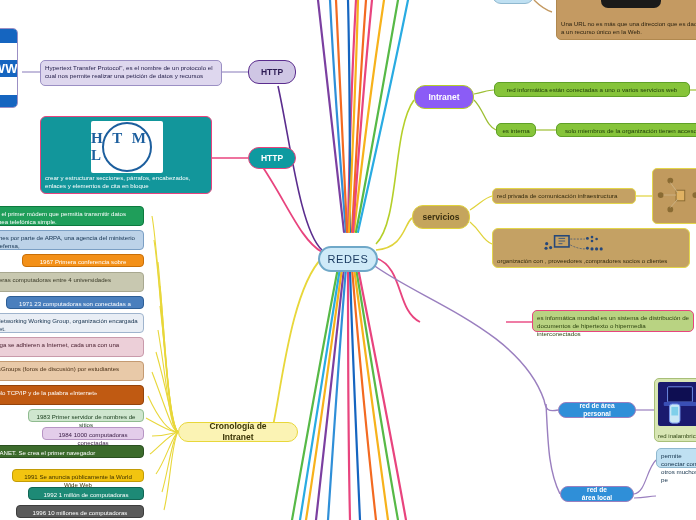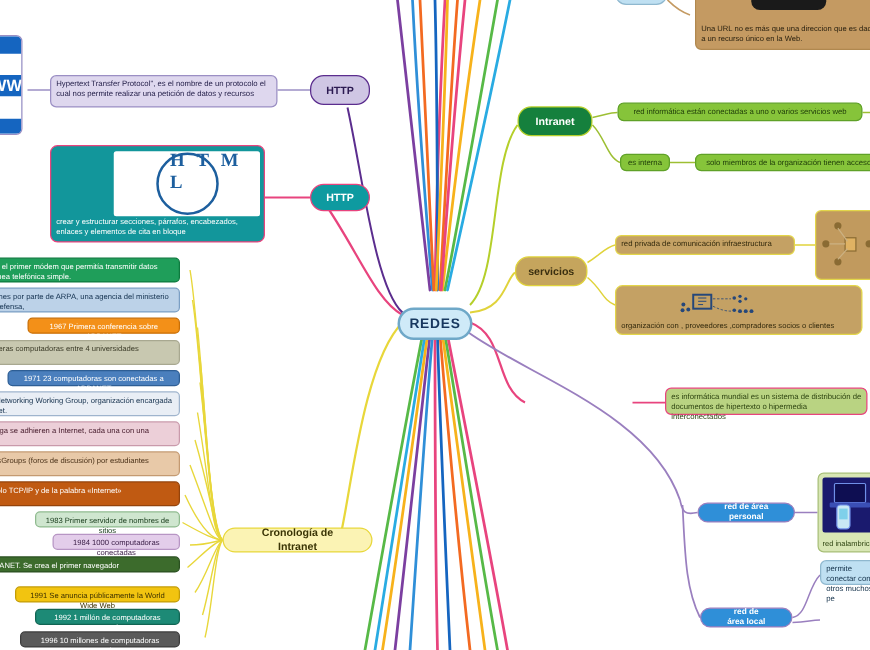--- a/index.html
+++ b/index.html
@@ -4,38 +4,38 @@
 <style>
   html,body{margin:0;padding:0;background:#ffffff;}
   body{width:696px;height:520px;overflow:hidden;position:relative;
        font-family:"Liberation Sans","DejaVu Sans",sans-serif;}
   #canvas{position:absolute;left:0;top:0;width:696px;height:520px;}
   svg.edges{position:absolute;left:0;top:0;width:696px;height:520px;pointer-events:none;}
   .node{position:absolute;box-sizing:border-box;}
 
   
   .central{background:#cfeaf8;border:2px solid #6fa8c8;border-radius:14px;
-    color:#17375e;font-weight:bold;font-size:11px;letter-spacing:.6px;
+    color:#17375e;font-weight:normal;font-size:11px;letter-spacing:.6px;
     display:flex;align-items:center;justify-content:center;}
 
   
   .pill{border-radius:11px;border:1.5px solid;display:flex;align-items:center;
         justify-content:center;text-align:center;font-size:8.5px;line-height:1.25;
         padding:2px 20px;font-weight:bold;}
   .leafbox{border-radius:5px;border:1.2px solid;font-size:6.2px;line-height:1.3;
         padding:2.5px 4px;text-align:left;}
   .leafbox.ctr{text-align:center;}
 
   
   .http-main{background:#cfc6e4;border-color:#5b2d8e;color:#2c1a52;}
   .http-leaf{background:#ded7ee;border-color:#9b8fc4;color:#25204a;}
 
   .html-main{background:#0e9aa0;border-color:#e8447e;color:#ffffff;}
 
-  .intra-main{background:#15803d;border-color:#b5cf2a;color:#ffffff;}
+  .intra-main{background:#8b5cf6;border-color:#b5cf2a;color:#ffffff;}
   .intra-leaf{background:#86c43a;border-color:#5fa127;color:#1d3a08;}
 
   .extra-main{background:#c5a55d;border-color:#e0d33b;color:#3a2f10;}
   .extra-leaf{background:#c4a164;border-color:#e3d64a;color:#332a0d;}
 
   .www-main{background:#b7d17e;border-color:#e8447e;color:#2f4512;}
   .www-leaf{background:#b9d382;border-color:#e8447e;color:#2d4310;}
 
   .crono-main{background:#fbf3b4;border-color:#e8d73a;color:#3a3405;}
 
@@ -48,22 +48,22 @@
   .tl{position:absolute;border-radius:4px;border:1.2px solid;font-size:6.1px;
       line-height:1.32;padding:2.5px 4px;box-sizing:border-box;}
   .tl.ctr{text-align:center;}
 
   
   .www-thumb{background:#1565c0;position:relative;}
   .www-thumb .bar{position:absolute;left:0;right:0;background:#ffffff;height:22%;}
   .www-thumb .txt{position:absolute;inset:0;display:flex;align-items:center;
      justify-content:center;color:#ffffff;font-weight:bold;font-size:13px;}
 
-  .html-logo{background:#ffffff;border-radius:2px;display:flex;
-     justify-content:center;position:relative;overflow:hidden;padding-left:45px;}
+  .html-logo{background:#ffffff;border-radius:2px;display:flex;align-items:center;
+     justify-content:center;position:relative;overflow:hidden;}
   .html-logo .globe{position:absolute;width:46px;height:46px;border-radius:50%;
      border:2px solid #1d5f9e;left:50%;top:50%;transform:translate(-50%,-50%);}
   .html-logo .word{position:relative;color:#1d5f9e;font-family:"Liberation Serif",serif;
      font-weight:bold;font-size:15px;letter-spacing:3px;}
 
   .url-img{background:#c49a62;display:flex;align-items:center;justify-content:center;}
   .url-img .plate{background:#1a1a1a;color:#c9a06a;font-weight:bold;font-size:17px;
      letter-spacing:2px;border-radius:7px;padding:4px 10px;}
 
   .netpic{background:#c19a5e;position:relative;}

